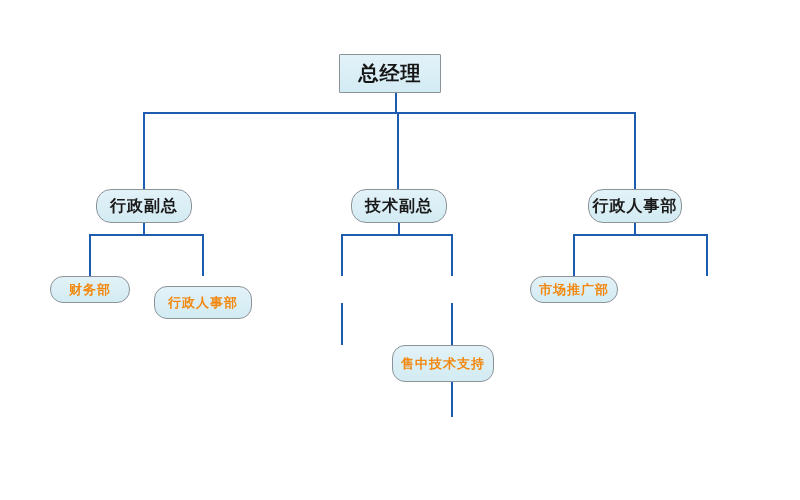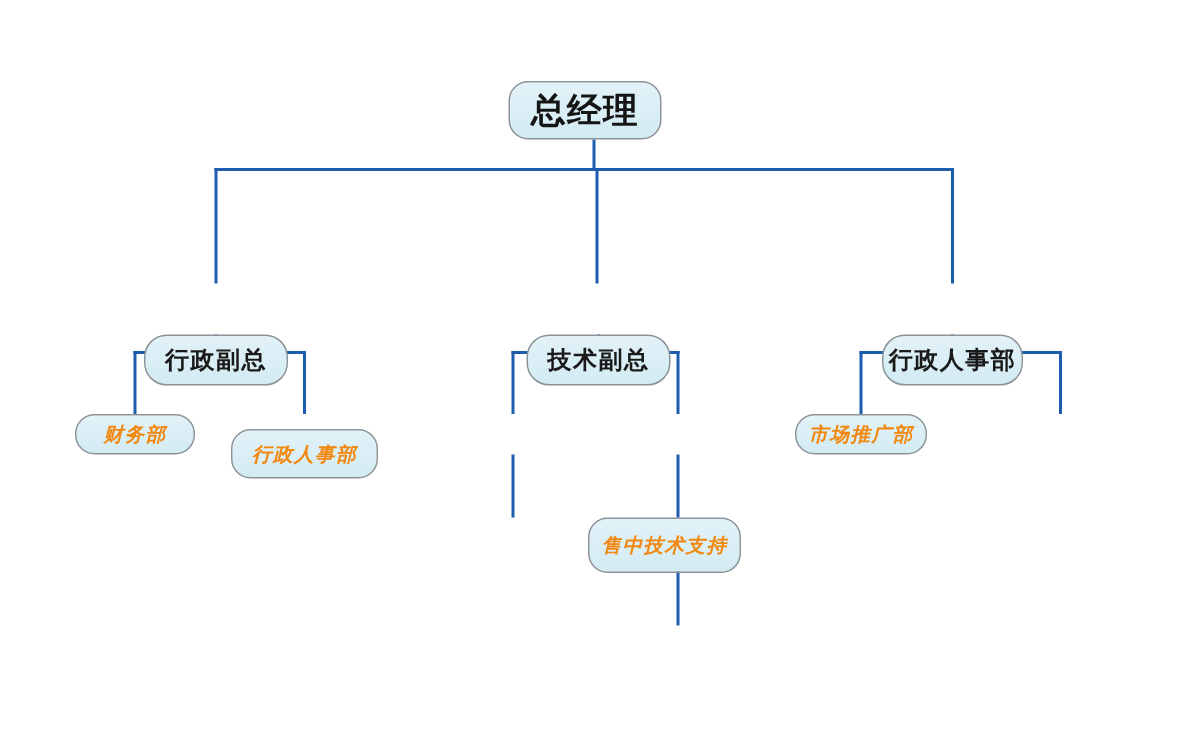--- a/index.html
+++ b/index.html
@@ -7,23 +7,23 @@
     position:relative; width:800px; height:500px; background:#ffffff;
     font-family:"DejaVu Sans","Liberation Sans",sans-serif; overflow:hidden;
   }
   .node {
     position:absolute; box-sizing:border-box;
     background:linear-gradient(180deg,#e2f2f8 0%,#d3ebf3 100%);
     border:1.5px solid #8c9398;
     display:flex; align-items:center; justify-content:center;
     font-weight:700; letter-spacing:1px; white-space:nowrap;
   }
-  .lv1 { font-size:23px; color:#151515; border-radius:13px; }
-  .lv2 { font-size:16px; color:#1a1a1a; border-radius:15px;margin-top:34px; }
-  .lv3 { font-size:13px; color:#f2880f; border-radius:13px;font-style:italic; }
+  .lv1 { font-size:20px; color:#151515; border-radius:1px; }
+  .lv2 { font-size:16px; color:#1a1a1a; border-radius:15px; }
+  .lv3 { font-size:13px; color:#f2880f; border-radius:13px; }
   .line { position:absolute; background:#1e5cb0; }
 </style>
 </head>
 <body>
 
 <div class="canvas">
 
   <div class="line" style="left:395px;top:93px;width:2px;height:20px"></div>
   <div class="line" style="left:143px;top:112px;width:493px;height:2px"></div>
   <div class="line" style="left:143px;top:112px;width:2px;height:77px"></div>

